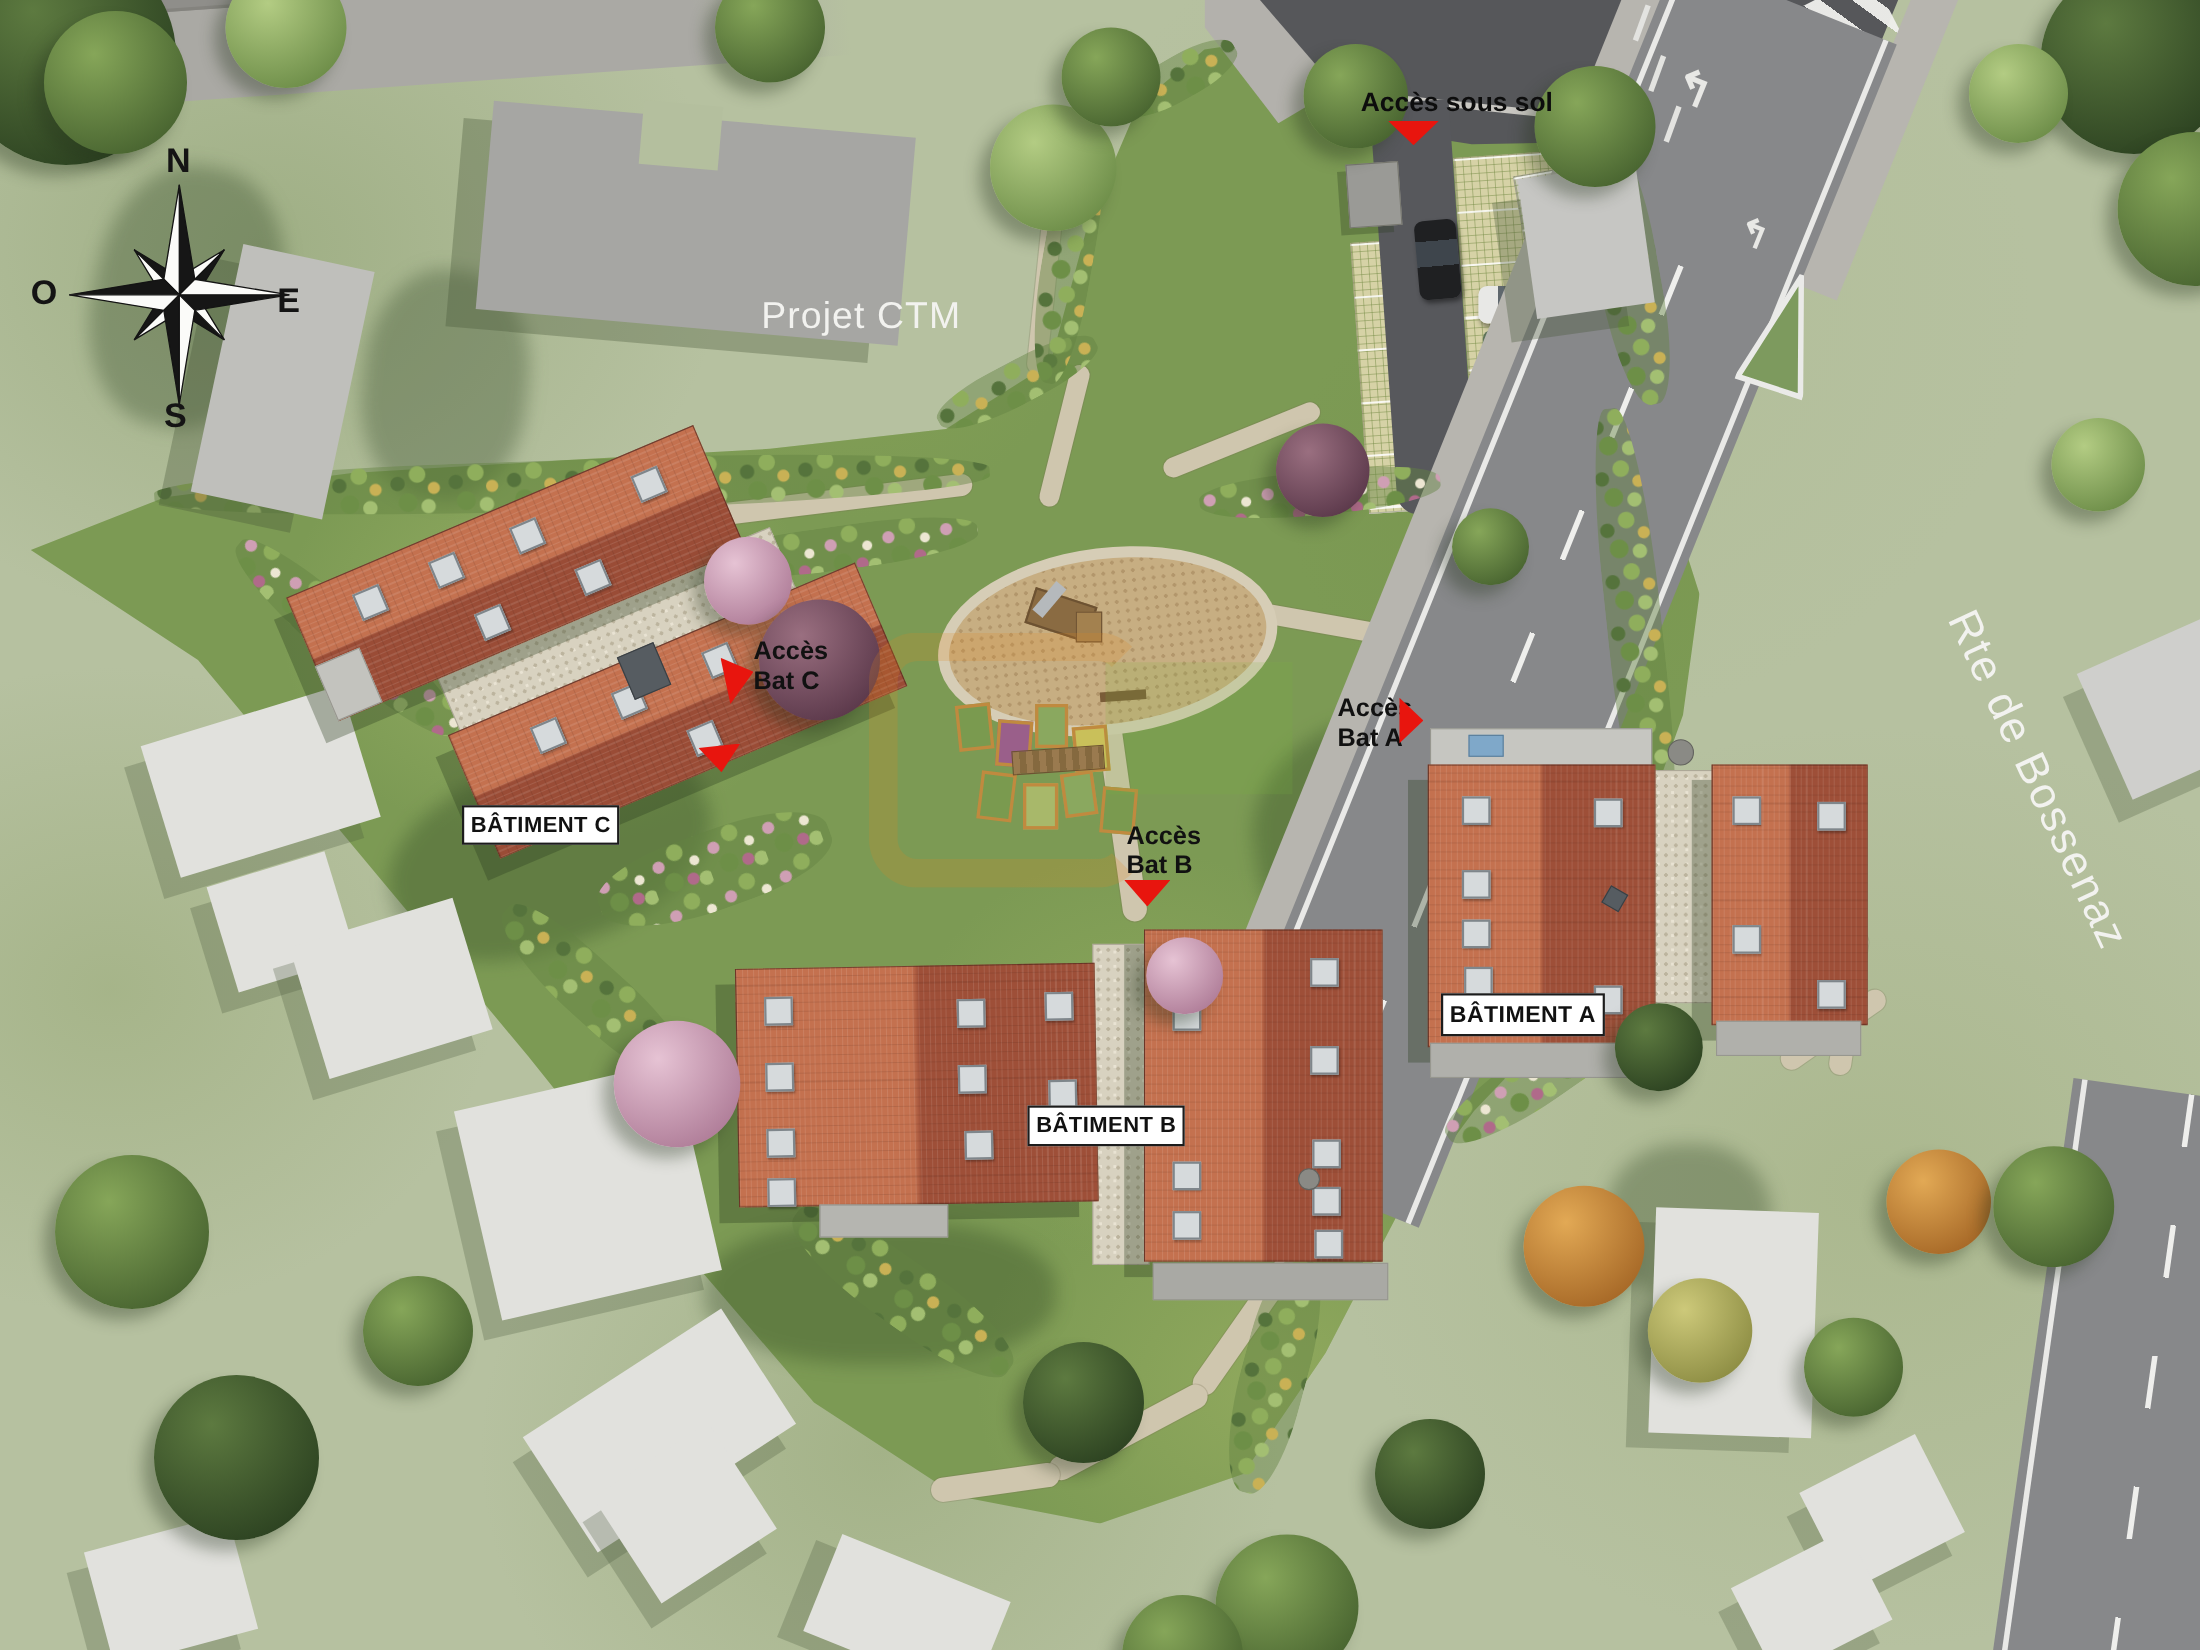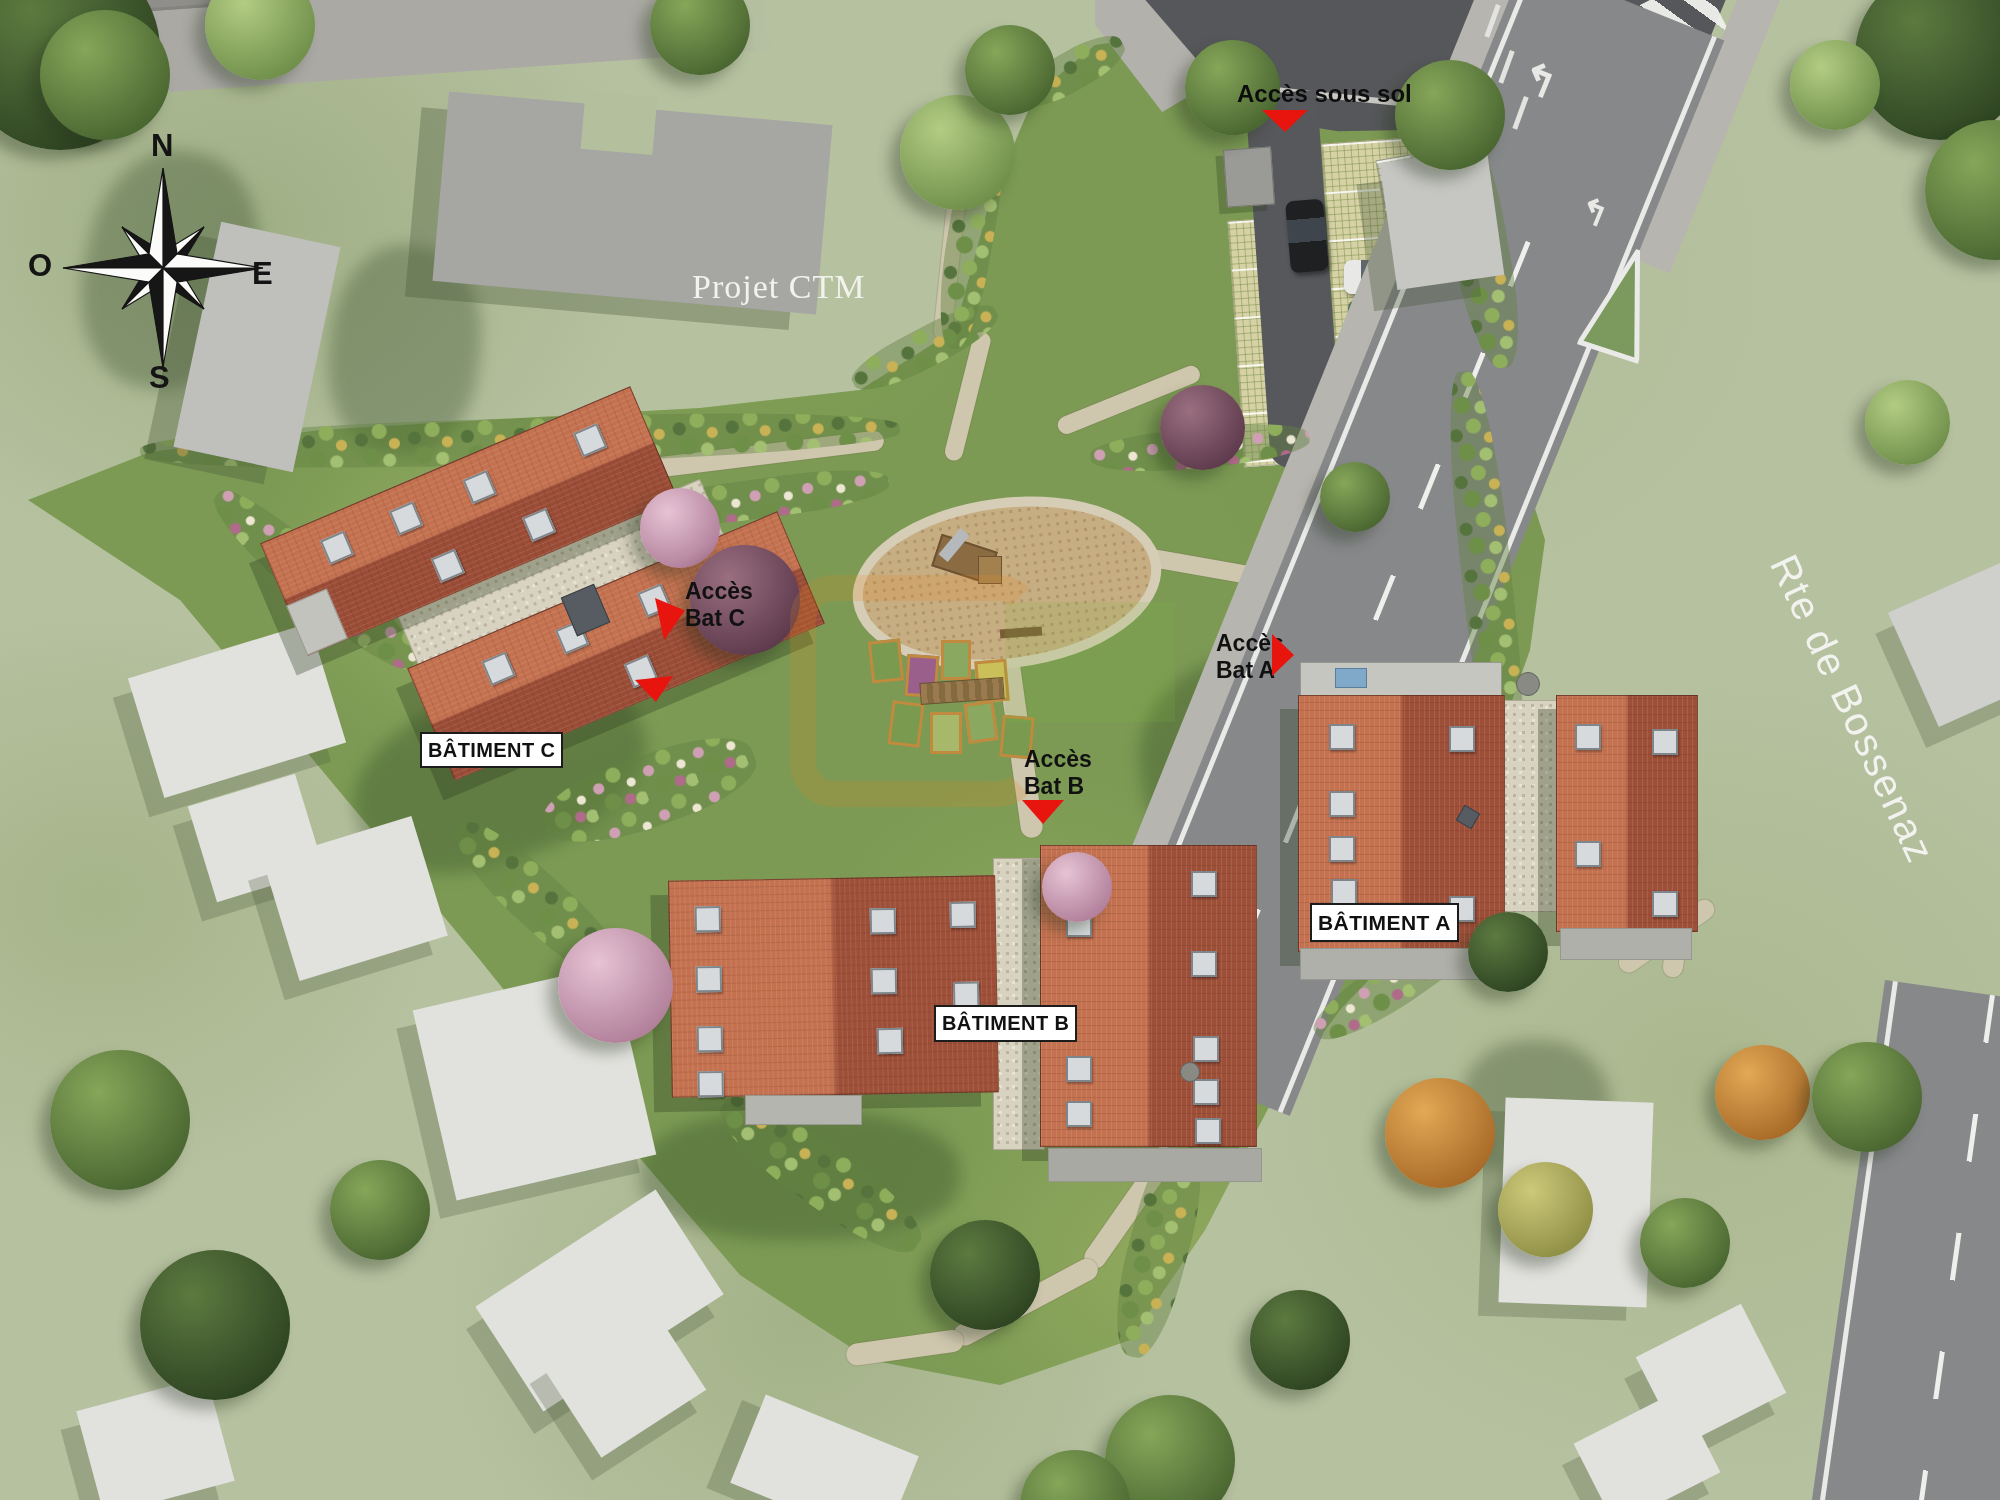--- a/index.html
+++ b/index.html
@@ -201,21 +201,21 @@
   <div class="veg-fl" style="left:540px;top:755px;width:220px;height:72px;transform:rotate(-20deg);"></div>
   <div class="veg-fl" style="left:1298px;top:948px;width:220px;height:50px;transform:rotate(-35deg);"></div>
   <div class="veg" style="left:1128px;top:1140px;width:60px;height:220px;transform:rotate(15deg);"></div>
   <div class="veg" style="left:700px;top:1145px;width:240px;height:60px;transform:rotate(35deg);"></div>
   <div class="veg" style="left:430px;top:875px;width:220px;height:55px;transform:rotate(42deg);"></div>
   <div class="veg-fl" style="left:185px;top:555px;width:260px;height:50px;transform:rotate(40deg);"></div>
 
   <div class="gb" style="left:196px;top:232px;width:122px;height:230px;transform:rotate(12deg);"></div>
   <div class="gb" style="left:440px;top:108px;width:385px;height:190px;background:#a6a6a3;transform:rotate(5deg);"></div>
   <div style="position:absolute;left:583px;top:94px;width:72px;height:58px;background:#b4bf9e;transform:rotate(5deg);"></div>
-  <div class="ctm-label" style="left:692px;top:268px;font-family:Liberation Serif, serif;">Projet CTM</div>
+  <div class="ctm-label" style="left:692px;top:268px;">Projet CTM</div>
   <div class="gb" style="left:1388px;top:155px;width:108px;height:128px;background:#c6c6c3;transform:rotate(-8deg);"></div>
   <div class="nb" style="left:1908px;top:582px;width:125px;height:125px;background:#cfcfcc;transform:rotate(-24deg);"></div>
   <div class="nb" style="left:142px;top:648px;width:190px;height:125px;transform:rotate(-17deg);"></div>
   <div class="nb" style="left:200px;top:788px;width:112px;height:100px;transform:rotate(-17deg);"></div>
   <div class="nb" style="left:278px;top:836px;width:155px;height:125px;transform:rotate(-17deg);"></div>
   <div class="nb" style="left:432px;top:985px;width:205px;height:195px;transform:rotate(-13deg);"></div>
   <div class="nb" style="left:492px;top:1238px;width:215px;height:125px;transform:rotate(-33deg);"></div>
   <div class="nb" style="left:560px;top:1318px;width:125px;height:115px;transform:rotate(-33deg);"></div>
   <div class="nb" style="left:88px;top:1392px;width:135px;height:108px;transform:rotate(-15deg);"></div>
   <div class="nb" style="left:742px;top:1422px;width:165px;height:95px;transform:rotate(22deg);"></div>

